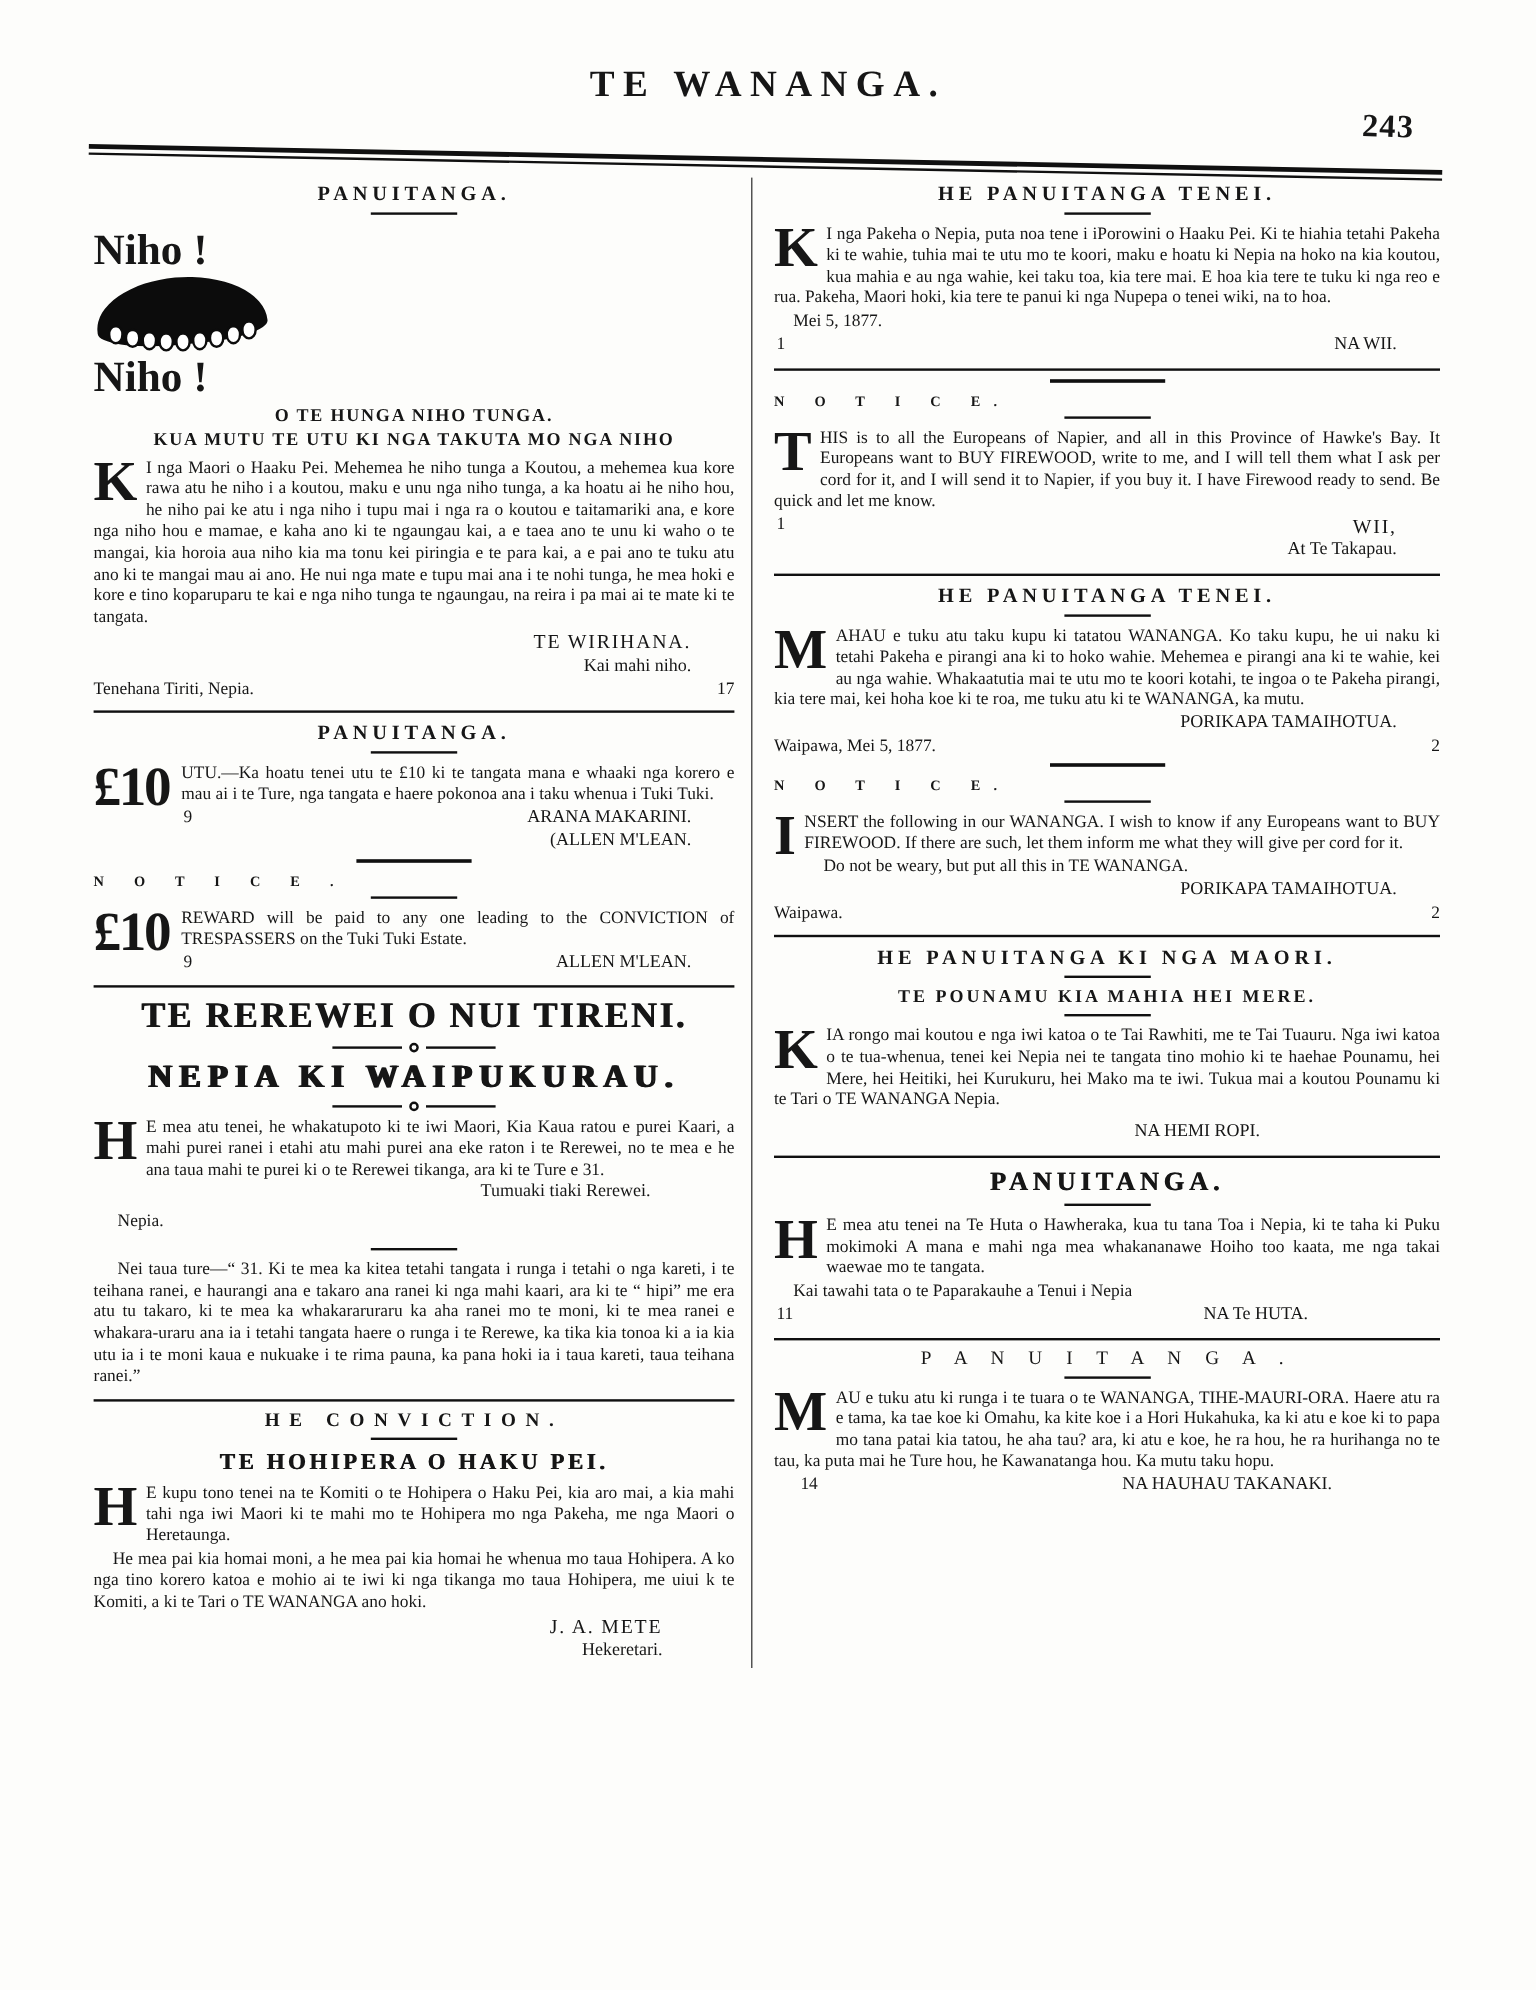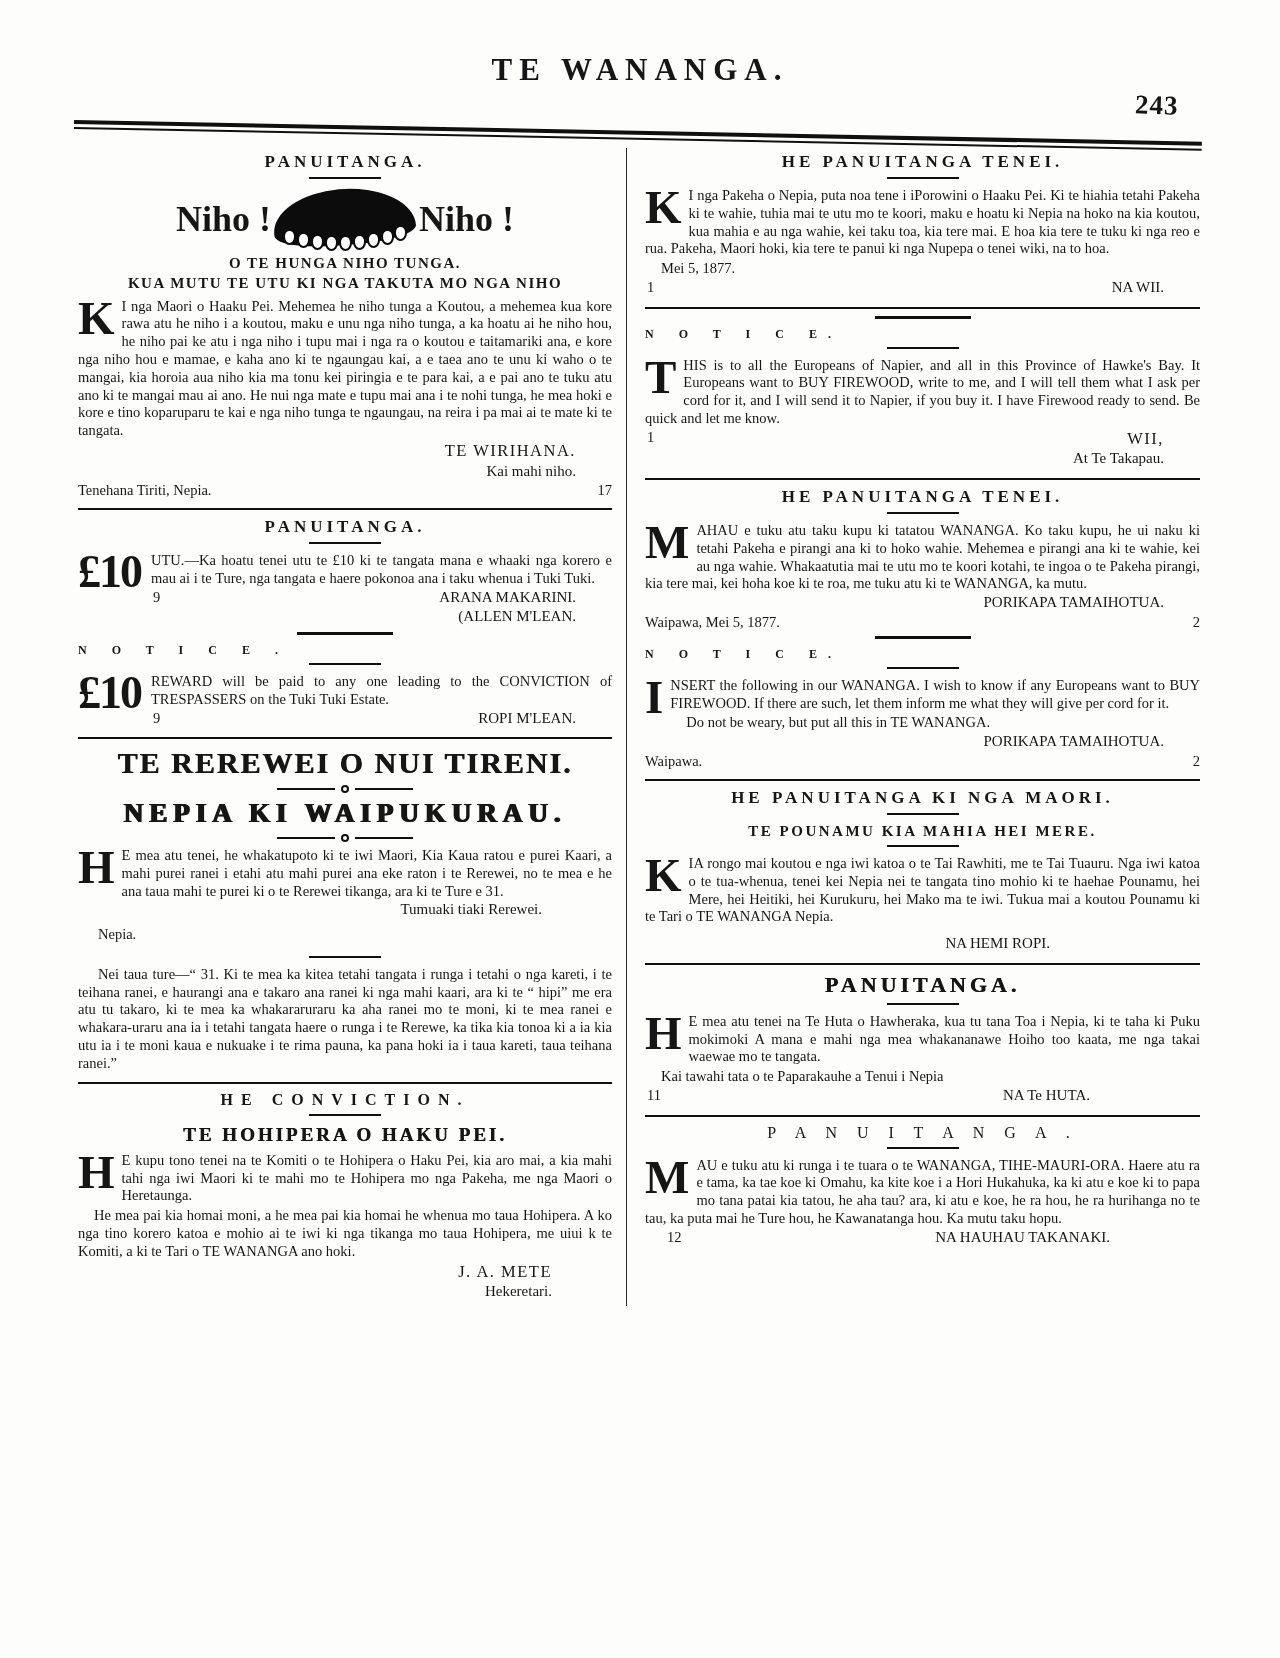--- a/index.html
+++ b/index.html
@@ -31,22 +31,22 @@
   p.body { margin:0; font-size:14.5px; line-height:1.23; text-align:justify; }
   p.body + p.body { margin-top:2px; text-indent:16px; }
   .dropcap { float:left; font-weight:bold; font-size:47px; line-height:37px; margin:2px 7px 0 0; }
   .price { float:left; font-weight:bold; font-size:46px; line-height:40px; letter-spacing:-2px; margin:0 10px 0 0; }
   .sig { text-align:right; font-size:15px; line-height:1.3; padding-right:36px; }
   .sig .big { font-size:16.5px; letter-spacing:1.5px; }
   .adrow { display:flex; justify-content:space-between; font-size:14.5px; line-height:1.25; }
   .adrow .num { padding-left:2px; }
   .indent { text-indent:20px; }
   
-  .nihorow { display:flex; align-items:center; justify-content:center; 
-    margin:6px 0 2px; font-size:36px; font-weight:bold; }
+  .nihorow { display:flex; justify-content:center; 
+    margin:6px 0 2px; font-size:36px; font-weight:bold;flex-direction:column; }
   .dentures { position:relative; width:148px; height:64px; flex:0 0 auto; }
   .dent-gum { position:absolute; left:2px; top:2px; width:142px; height:56px; background:#0c0c0c;
     border-radius:50% 54% 42% 46% / 72% 78% 26% 28%; transform:rotate(-5deg); }
   .tooth { position:absolute; width:13px; height:16px; background:#fff;
     border:2.5px solid #0c0c0c; border-radius:45% 45% 50% 50%; }
   .tooth:nth-child(2){left:12px;bottom:6px;} .tooth:nth-child(3){left:26px;bottom:3px;}
   .tooth:nth-child(4){left:40px;bottom:1px;} .tooth:nth-child(5){left:54px;bottom:0;}
   .tooth:nth-child(6){left:68px;bottom:0;}  .tooth:nth-child(7){left:82px;bottom:1px;}
   .tooth:nth-child(8){left:96px;bottom:3px;} .tooth:nth-child(9){left:110px;bottom:6px;}
   .tooth:nth-child(10){left:123px;bottom:10px;}
@@ -127,21 +127,21 @@
         </div>
       </section>
 
       <section>
         <div class="shortrule thick"></div>
         <div class="h-notice">N O T I C E .</div>
         <div class="shortrule"></div>
         <p class="body"><span class="price">£10</span><span>REWARD will be paid to any one leading to the CONVICTION of TRESPASSERS on the Tuki Tuki Estate.</span></p>
         <div class="adrow">
           <span class="num">9</span>
-          <span class="sig big">ROPI M'LEAN.</span>
+          <span class="sig big">ALLEN M'LEAN.</span>
         </div>
         <hr class="secrule">
       </section>
 
       <section>
         <div class="h-rerewei">TE REREWEI O NUI TIRENI.</div>
         <div class="ornament">
             <span class="bar"></span>
             <span class="dot"></span>
             <span class="bar"></span>
@@ -249,19 +249,19 @@
           <span class="sig big" style="padding-right:110px">NA Te HUTA.</span>
         </div>
         <hr class="secrule">
       </section>
 
       <section>
         <div class="h-wide" style="font-weight:normal">P A N U I T A N G A .</div>
         <div class="shortrule"></div>
         <p class="body"><span class="dropcap">M</span><span>AU e tuku atu ki runga i te tuara o te WANANGA, TIHE-MAURI-ORA.  Haere atu ra e tama, ka tae koe ki Omahu, ka kite koe i a Hori Hukahuka, ka ki atu e koe ki to papa mo tana patai kia tatou, he aha tau? ara, ki atu e koe, he ra hou, he ra hurihanga no te tau, ka puta mai he Ture hou, he Kawanatanga hou.  Ka mutu taku hopu.</span></p>
         <div class="adrow">
-          <span class="num indent">12</span>
+          <span class="num indent">14</span>
           <span class="sig big" style="padding-right:90px">NA HAUHAU TAKANAKI.</span>
         </div>
       </section>
     </div>
   </div>
 </div>
 
 </body></html>

